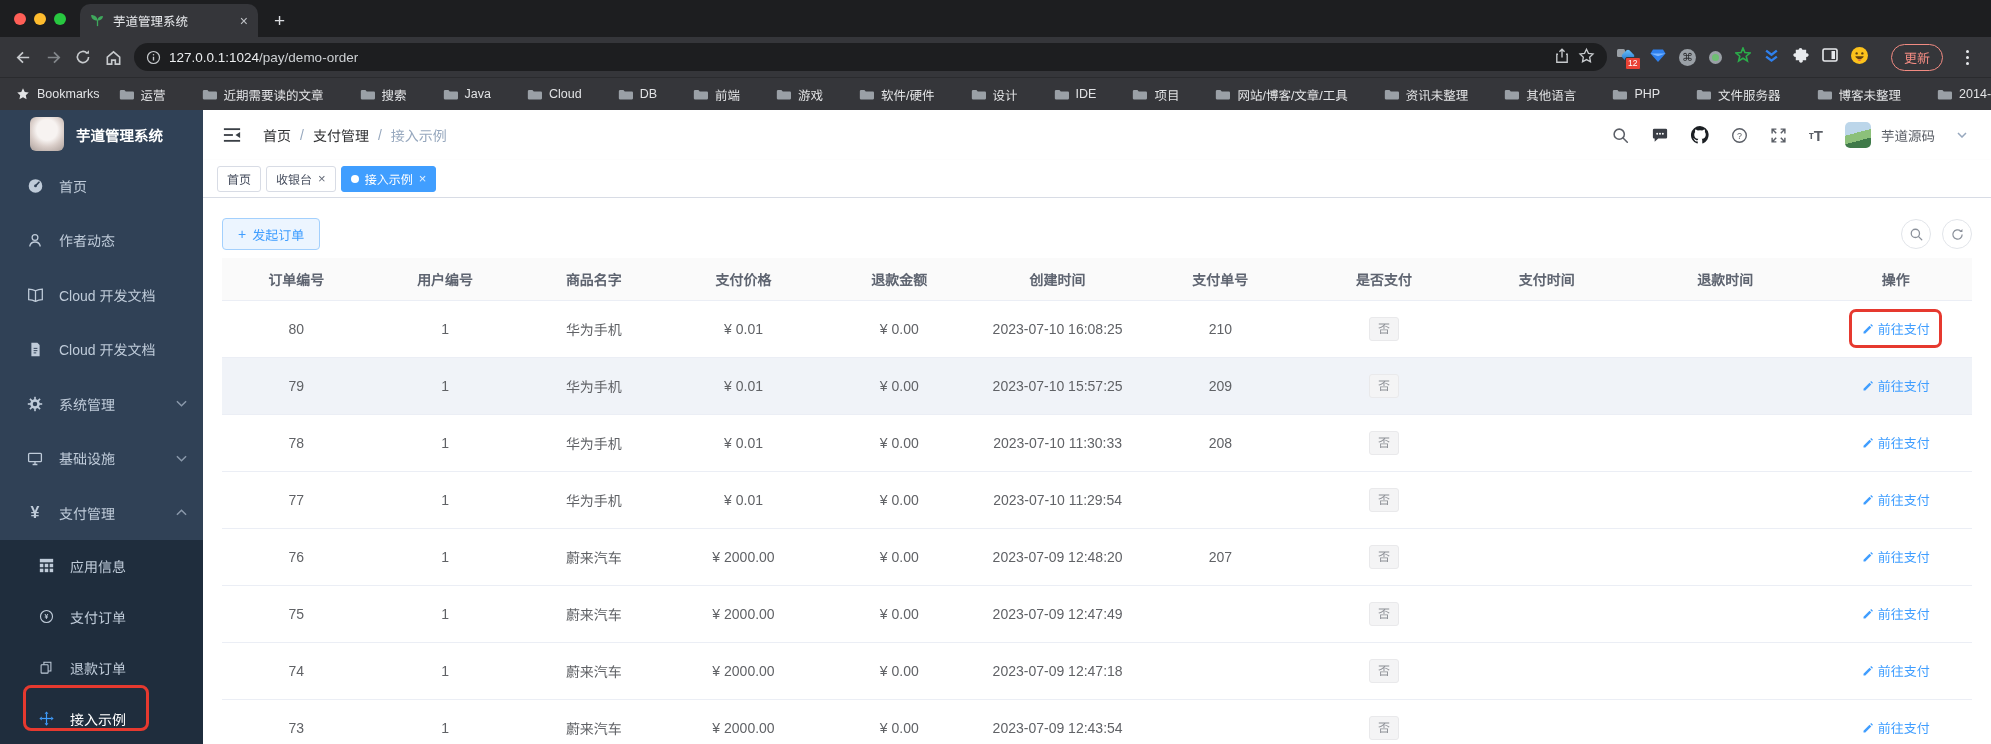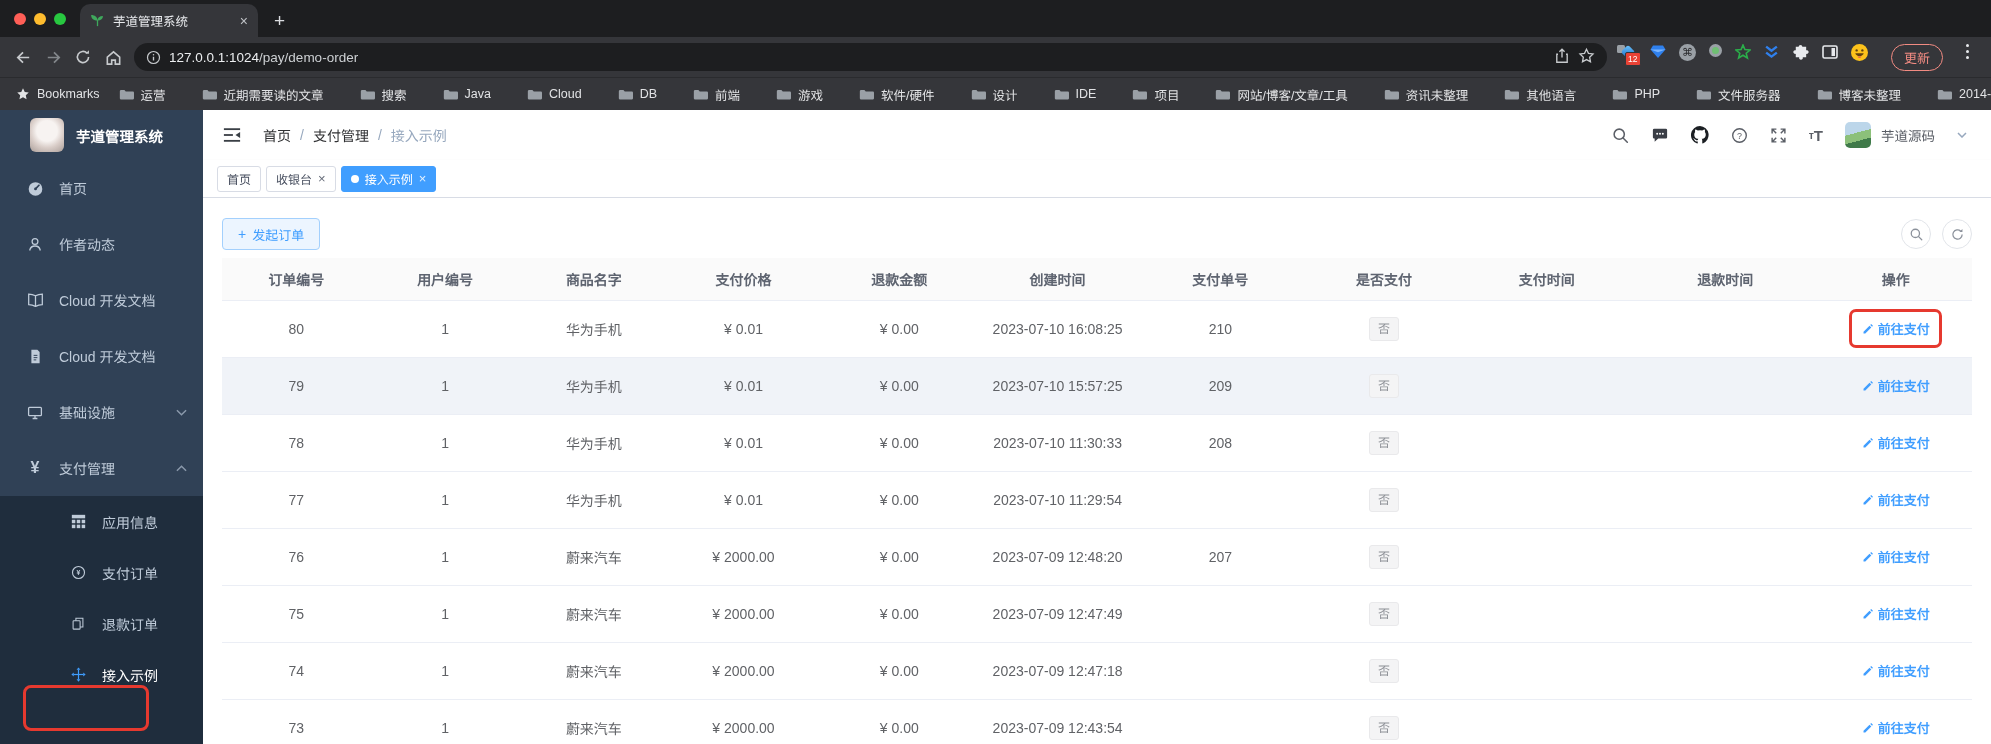--- a/index.html
+++ b/index.html
@@ -16,21 +16,21 @@
   .tab-close { color:#c0c3c7; font-size:14px; line-height:1; cursor:pointer; }
   .newtab { color:#dadce0; font-size:19px; margin:0 0 7px 16px; line-height:1; }
 
   .toolbar { height:40px; background:#35363a; display:flex; align-items:center; padding:0 8px; }
   .nav-ic { width:30px; height:30px; display:flex; align-items:center; justify-content:center; flex-shrink:0; }
   .urlbar { flex:1; height:28px; background:#1d1e20; border-radius:14px; display:flex;
     align-items:center; padding:0 12px; gap:8px; margin:0 10px 0 6px; font-size:13.5px; min-width:0; }
   .url-host { color:#eceef0; font-weight:normal; }
   .url-path { color:#cdd0d3; }
   .url-spacer { flex:1; }
-  .ext-row { display:flex; align-items:flex-start; gap:13px; padding-right:6px; }
+  .ext-row { display:flex; align-items:center; gap:13px; padding-right:6px; }
   .ext-wrap { position:relative; width:20px; height:18px; }
   .ext-sq { position:absolute; left:0; top:1px; width:8px; height:8px; background:#9aa0a6; border-radius:1.5px; }
   .ext-diamond { position:absolute; left:6px; top:3px; width:10px; height:10px; border-radius:2px;
     background:linear-gradient(135deg,#6cc5ff,#1565c0); transform:rotate(45deg); }
   .ext-badge { position:absolute; right:-4px; bottom:-4px; background:#e94235; color:#fff;
     font-size:8.5px; line-height:1; padding:1.5px 2.5px; border-radius:2px; border:1px solid #35363a; }
   .ext-cmd { width:17px; height:17px; border-radius:50%; background:#9aa0a6; color:#2c2d30;
     display:flex; align-items:center; justify-content:center; font-size:11px; }
   .ext-green-circle { width:13px; height:13px; border-radius:50%; background:#6fbf73; border:3px solid #9aa0a6; }
   .update-chip { border:1.5px solid #f28b82; color:#f28b82; border-radius:14px; padding:3px 12px;
@@ -53,21 +53,21 @@
   .logo { height:50px; display:flex; align-items:center; gap:12px; padding-left:30px; }
   .logo-avatar { width:34px; height:34px; border-radius:6px; flex-shrink:0;
     background:radial-gradient(circle at 50% 38%, #f7f3f1 0 38%, #d9cdc8 62%, #a99d98 100%); }
   .logo-title { color:#fff; font-size:14.5px; font-weight:bold; white-space:nowrap; }
   .menu-item { height:56px; display:flex; align-items:center; gap:15px; padding:0 16px 0 26px; cursor:pointer; }
   .menu-label { flex:1; white-space:nowrap; }
   .mi-icon { width:18px; display:flex; justify-content:center; flex-shrink:0; }
   .yen-glyph { font-size:16px; font-weight:bold; color:#bfcbd9; }
   .chev-up { transform:rotate(180deg); }
   .submenu { background:#1f2d3d; flex:1; }
-  .submenu .menu-item { height:51px; padding-left:69px; }
+  .submenu .menu-item { height:51px; padding-left:37px; }
   .submenu .menu-item.active { color:#fff; }
   .sidebar-annotation { position:absolute; left:23px; top:575px; width:126px; height:46px;
     border:3px solid #e6392f; border-radius:8px; pointer-events:none; }
 
   .main { flex:1; display:flex; flex-direction:column; min-width:0; }
 
   .navbar { height:50px; display:flex; align-items:center; padding:0 24px 0 20px; gap:0; background:#fff; }
   .fold { margin-right:22px; cursor:pointer; display:flex; }
   .breadcrumb { display:flex; align-items:center; gap:9px; font-size:14px; color:#303133; }
   .bc-sep { color:#97a8be; }
@@ -101,21 +101,21 @@
   table.orders { width:100%; border-collapse:collapse; table-layout:fixed; margin-top:8px;
     font-size:14px; color:#606266; }
   .orders thead th { height:42px; background:#fafafa; color:#5e6470; font-weight:bold;
     border-bottom:1px solid #ebeef5; text-align:center; font-size:14px; }
   .orders tbody td { height:57px; border-bottom:1px solid #ebeef5; text-align:center; }
   .orders tbody tr.row-hover td { background:#f0f3f8; }
   .tag-info { display:inline-block; padding:5px 8px; background:#f4f4f5; border:1px solid #e9e9eb;
     color:#909399; border-radius:3px; font-size:12px; line-height:1; }
   .op-wrap { position:relative; display:inline-block; }
   .op-link { color:#409eff; font-size:13px; display:inline-flex; align-items:center; gap:4px;
-    text-decoration:none; cursor:pointer;font-weight:bold; }
+    text-decoration:none; cursor:pointer; }
   .pencil { width:12px; height:12px; fill:#409eff; }
   .annotation-box { position:absolute; left:-13px; right:-12px; top:-10px; bottom:-10px;
     border:3px solid #e6392f; border-radius:7px; display:none; pointer-events:none; }
   .annotation-box.show { display:block; }
 </style>
 </head>
 <body>
 
 <div class="tabbar">
   <div class="traffic">
@@ -395,20 +395,42 @@
       <span class="mi-icon">
           <svg width="15" height="17" viewBox="0 0 20 20">
             <path d="M4.5 1h8l3 3v15h-11z" fill="#bfcbd9"></path>
             <path d="M7.5 8.5h5M7.5 11.5h5M7.5 14.5h3.5" stroke="#304156" stroke-width="1.3"></path>
           </svg>
         </span>
       <span class="menu-label">Cloud 开发文档</span>
     </div>
     <div class="menu-item">
       <span class="mi-icon">
+          <svg width="16" height="16" viewBox="0 0 20 20">
+            <g fill="#bfcbd9">
+              <rect x="9" y="1" width="2" height="4"></rect>
+              <rect x="9" y="15" width="2" height="4"></rect>
+              <rect x="1" y="9" width="4" height="2"></rect>
+              <rect x="15" y="9" width="4" height="2"></rect>
+              <rect x="9" y="1" width="2" height="4" transform="rotate(45 10 10)"></rect>
+              <rect x="9" y="15" width="2" height="4" transform="rotate(45 10 10)"></rect>
+              <rect x="1" y="9" width="4" height="2" transform="rotate(45 10 10)"></rect>
+              <rect x="15" y="9" width="4" height="2" transform="rotate(45 10 10)"></rect>
+              <circle cx="10" cy="10" r="6"></circle>
+            </g>
+            <circle cx="10" cy="10" r="2.8" fill="#304156"></circle>
+          </svg>
+        </span>
+      <span class="menu-label">系统管理</span>
+      <svg class="chev" width="11" height="7" viewBox="0 0 12 7">
+          <path d="M1 1l5 5 5-5" fill="none" stroke="#8a99ab" stroke-width="1.6"></path>
+        </svg>
+    </div>
+    <div class="menu-item">
+      <span class="mi-icon">
           <svg width="16" height="17" viewBox="0 0 20 20">
             <rect x="2" y="3.5" width="16" height="10.5" rx="1.2" fill="none" stroke="#bfcbd9" stroke-width="1.6"></rect>
             <path d="M7 17.5h6M10 14v3.5" stroke="#bfcbd9" stroke-width="1.6"></path>
           </svg>
         </span>
       <span class="menu-label">基础设施</span>
       <svg class="chev" width="11" height="7" viewBox="0 0 12 7">
           <path d="M1 1l5 5 5-5" fill="none" stroke="#8a99ab" stroke-width="1.6"></path>
         </svg>
     </div>

